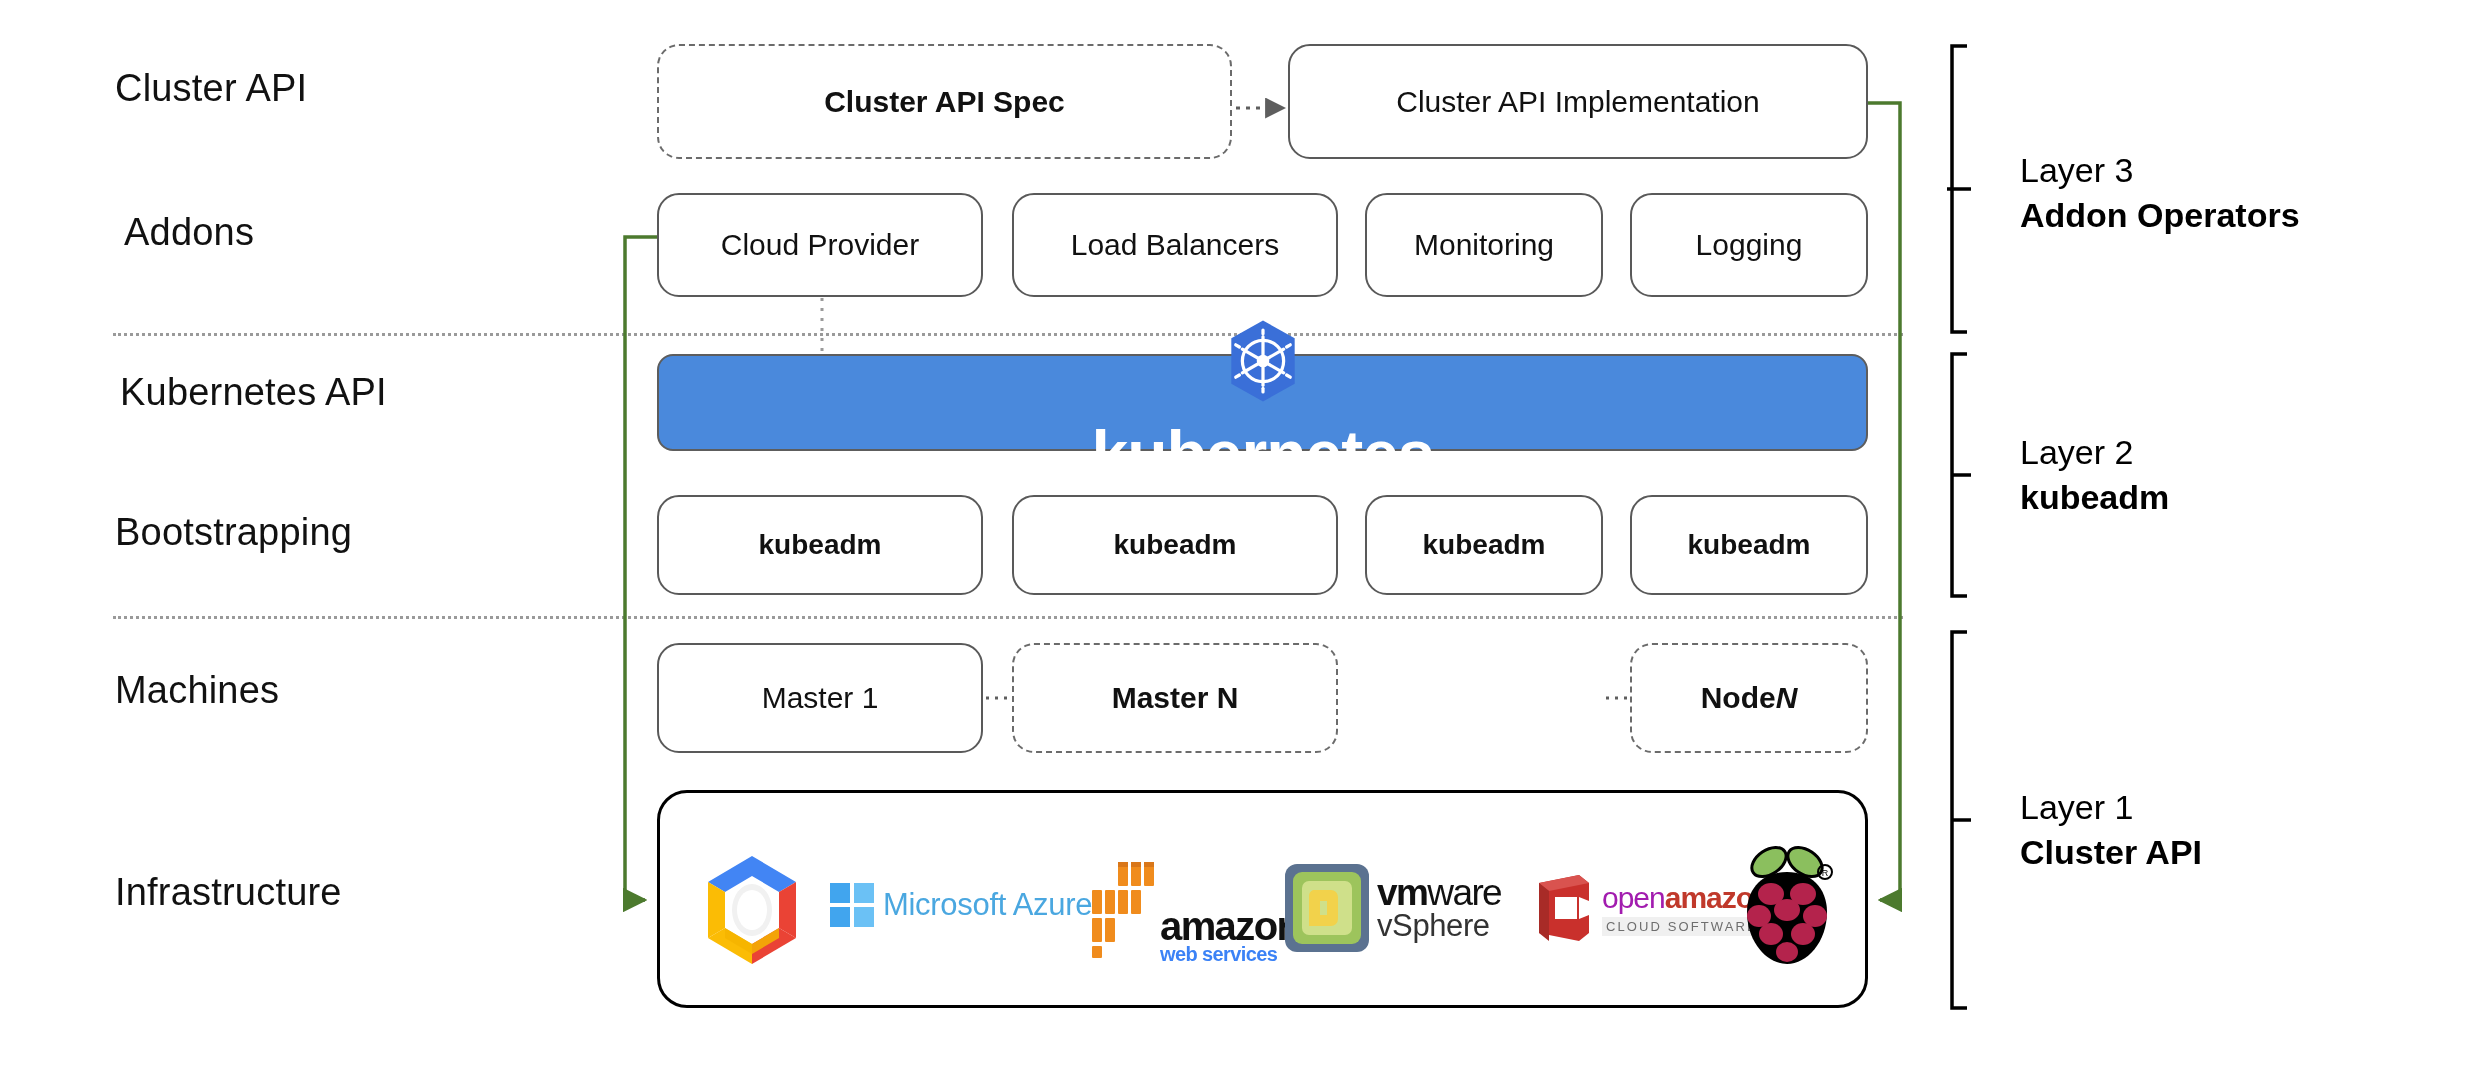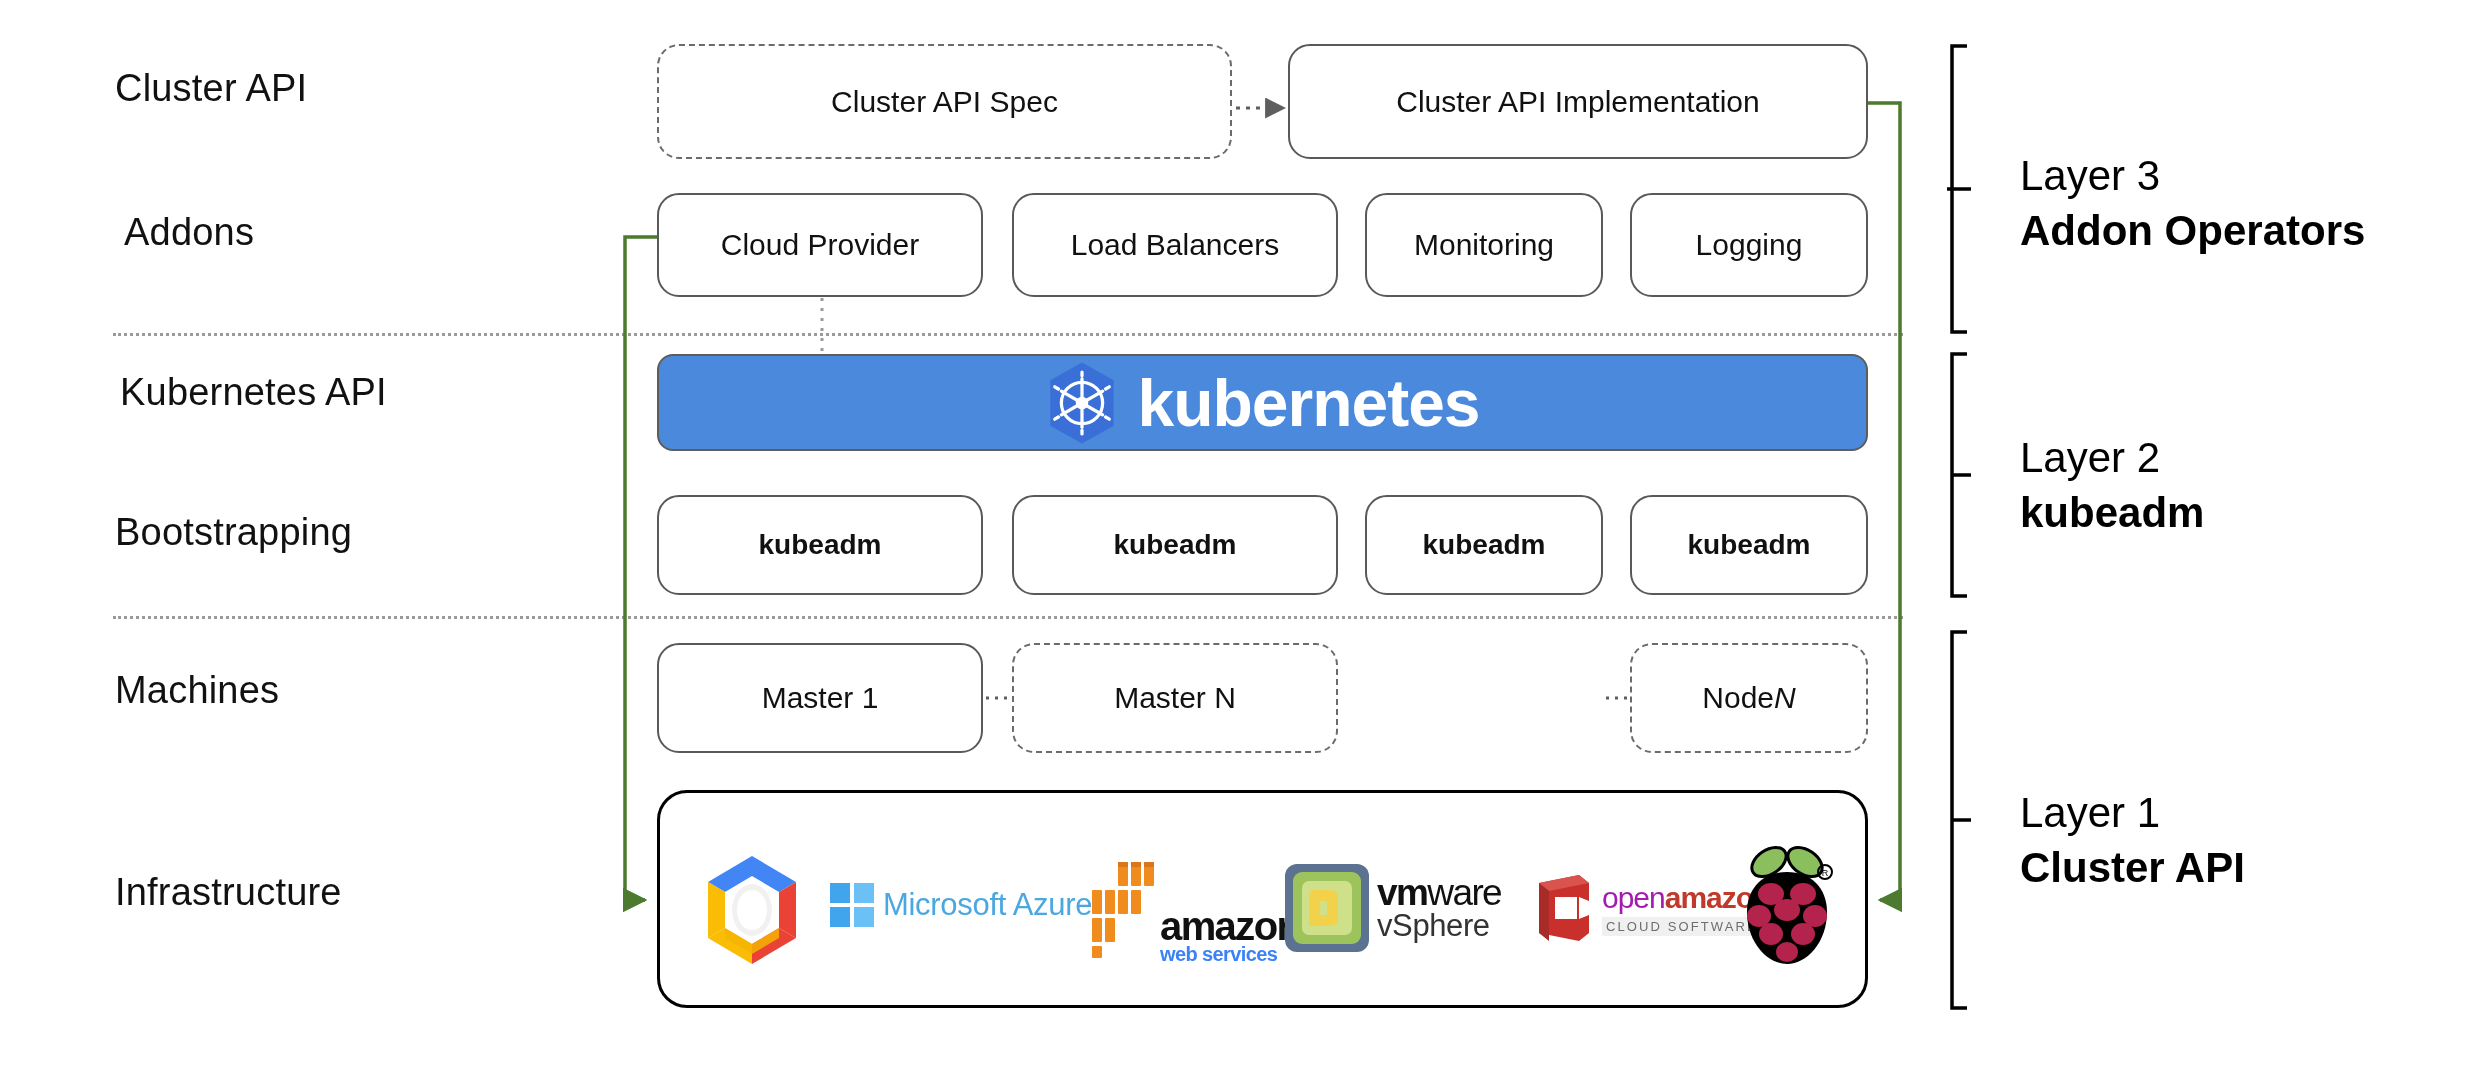--- a/index.html
+++ b/index.html
@@ -40,20 +40,21 @@
     display: flex;
     align-items: center;
     justify-content: center;
     font-size: 30px;
     color: #111111;
     text-align: center;
   }
   .box.dashed {
     border-style: dashed;
     border-color: #6b6b6b;
+    font-weight: bold;
   }
   .box.bold-text { font-weight: bold; font-size: 28px; }
   .box.thick { border-width: 3px; border-color: #000000; border-radius: 30px; }
 
   
   .k8s-bar {
     position: absolute;
     box-sizing: border-box;
     background: #4a89dc;
     border: 2.5px solid #5d5d5d;
@@ -75,21 +76,21 @@
   .separator {
     position: absolute;
     height: 0;
     border-top: 3px dotted #9a9a9a;
   }
 
   
   .brace { position: absolute; }
   .layer-text {
     position: absolute;
-    font-size: 42px;
+    font-size: 34px;
     line-height: 1.32;
     white-space: nowrap;
   }
   .layer-text .sub { font-weight: bold; display: block; }
   .layer-text .top { display: block; }
 
   
   #wires {
     position: absolute;
     left: 0; top: 0;
@@ -163,21 +164,21 @@
   <div class="box" style="left:657px; top:193px; width:326px; height:104px;">
     <span>Cloud Provider</span>
   </div>
   <div class="box" style="left:1365px; top:193px; width:238px; height:104px;">
     <span>Monitoring</span>
   </div>
   <div class="box" style="left:1630px; top:193px; width:238px; height:104px;">
     <span>Logging</span>
   </div>
 
-  <div class="k8s-bar" style="left:657px; top:354px; width:1211px; height:97px;">
+  <div class="k8s-bar" style="left:657px; top:354px; width:1211px; height:97px;flex-direction:column;">
     <span style="display:flex;">
       <svg width="74" height="84" viewBox="0 0 100 114" aria-hidden="true">
         <polygon points="50,2 93,26 93,88 50,112 7,88 7,26" fill="#3a6fd8"></polygon>
         <g stroke="#ffffff" stroke-width="4.4" fill="none" stroke-linecap="round">
           <circle cx="50" cy="57" r="28"></circle>
           <circle cx="50" cy="57" r="8.5" fill="#ffffff" stroke="none"></circle>
           <line x1="50" y1="57" x2="50" y2="24"></line>
           <line x1="50" y1="57" x2="78" y2="41"></line>
           <line x1="50" y1="57" x2="78" y2="73"></line>
           <line x1="50" y1="57" x2="50" y2="90"></line>

